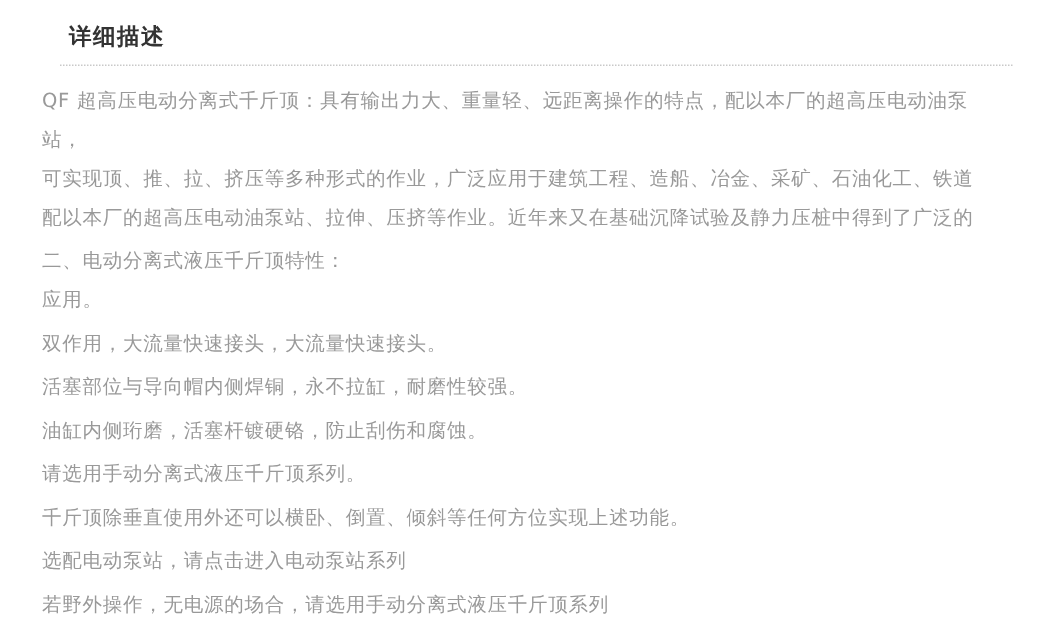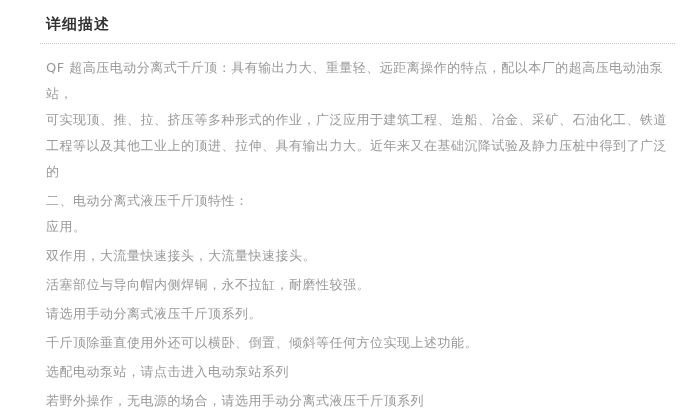--- a/index.html
+++ b/index.html
@@ -26,21 +26,21 @@
   }
   .title {
     margin: 0;
     font-size: 15px;
     font-weight: bold;
     color: #333333;
     letter-spacing: 1px;
     line-height: 18px;
   }
   .body {
-    padding: 11px 30px 0 46px;
+    padding: 11px 30px 0 28px;
   }
   .line {
     margin: 0;
     font-size: 13px;
     line-height: 26px;
     color: #999999;
     letter-spacing: 0.5px;
   }
   .para {
     margin-top: 3px;
@@ -51,24 +51,25 @@
 
 <div class="page">
 
   <div class="header-row">
     <h2 class="title">详细描述</h2>
   </div>
 
   <div class="body">
     <p class="line">QF 超高压电动分离式千斤顶：具有输出力大、重量轻、远距离操作的特点，配以本厂的超高压电动油泵站，</p>
     <p class="line">可实现顶、推、拉、挤压等多种形式的作业，广泛应用于建筑工程、造船、冶金、采矿、石油化工、铁道</p>
-    <p class="line">工程等以及其他工业上的顶进、拉伸、具有输出力大。近年来又在基础沉降试验及静力压桩中得到了广泛的</p>
+    <p class="line">配以本厂的超高压电动油泵站、拉伸、压挤等作业。近年来又在基础沉降试验及静力压桩中得到了广泛的</p>
     <p class="line para">二、电动分离式液压千斤顶特性：</p>
     <p class="line">应用。</p>
     <p class="line para">双作用，大流量快速接头，大流量快速接头。</p>
     <p class="line para">活塞部位与导向帽内侧焊铜，永不拉缸，耐磨性较强。</p>
+    <p class="line para">油缸内侧珩磨，活塞杆镀硬铬，防止刮伤和腐蚀。</p>
     <p class="line para">请选用手动分离式液压千斤顶系列。</p>
     <p class="line para">千斤顶除垂直使用外还可以横卧、倒置、倾斜等任何方位实现上述功能。</p>
     <p class="line para">选配电动泵站，请点击进入电动泵站系列</p>
     <p class="line para">若野外操作，无电源的场合，请选用手动分离式液压千斤顶系列</p>
   </div>
 
 </div>
 
 </body></html>

